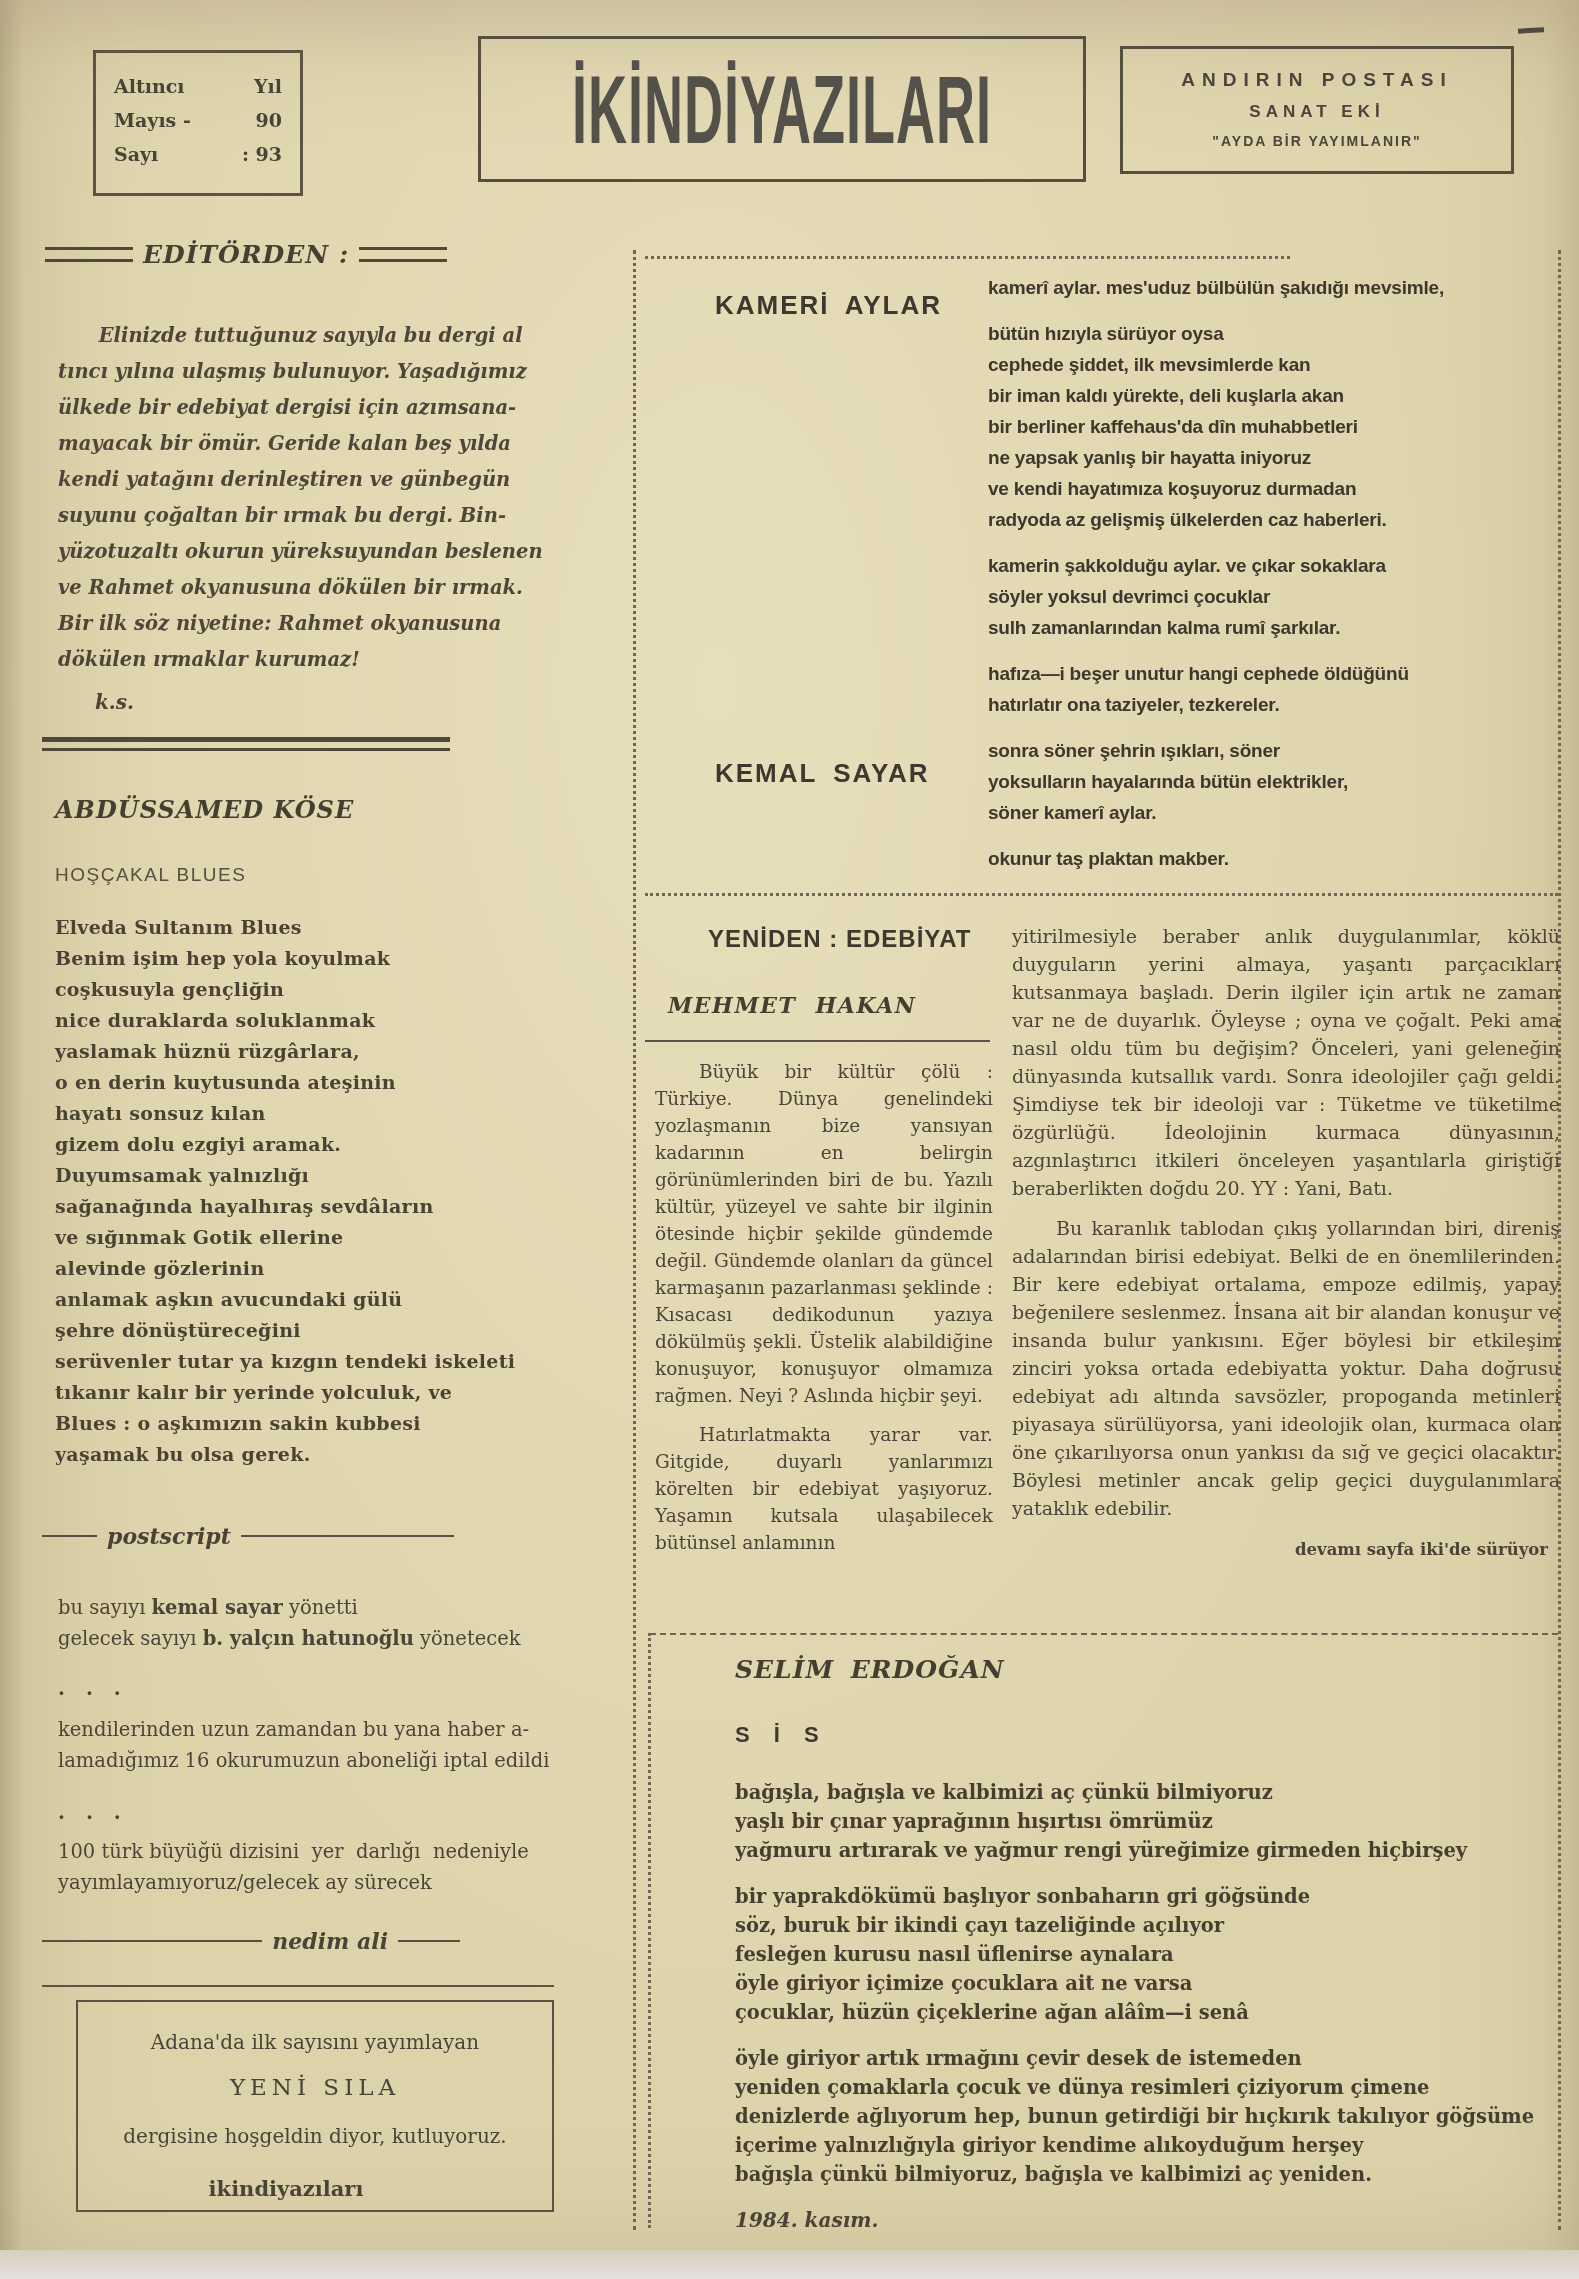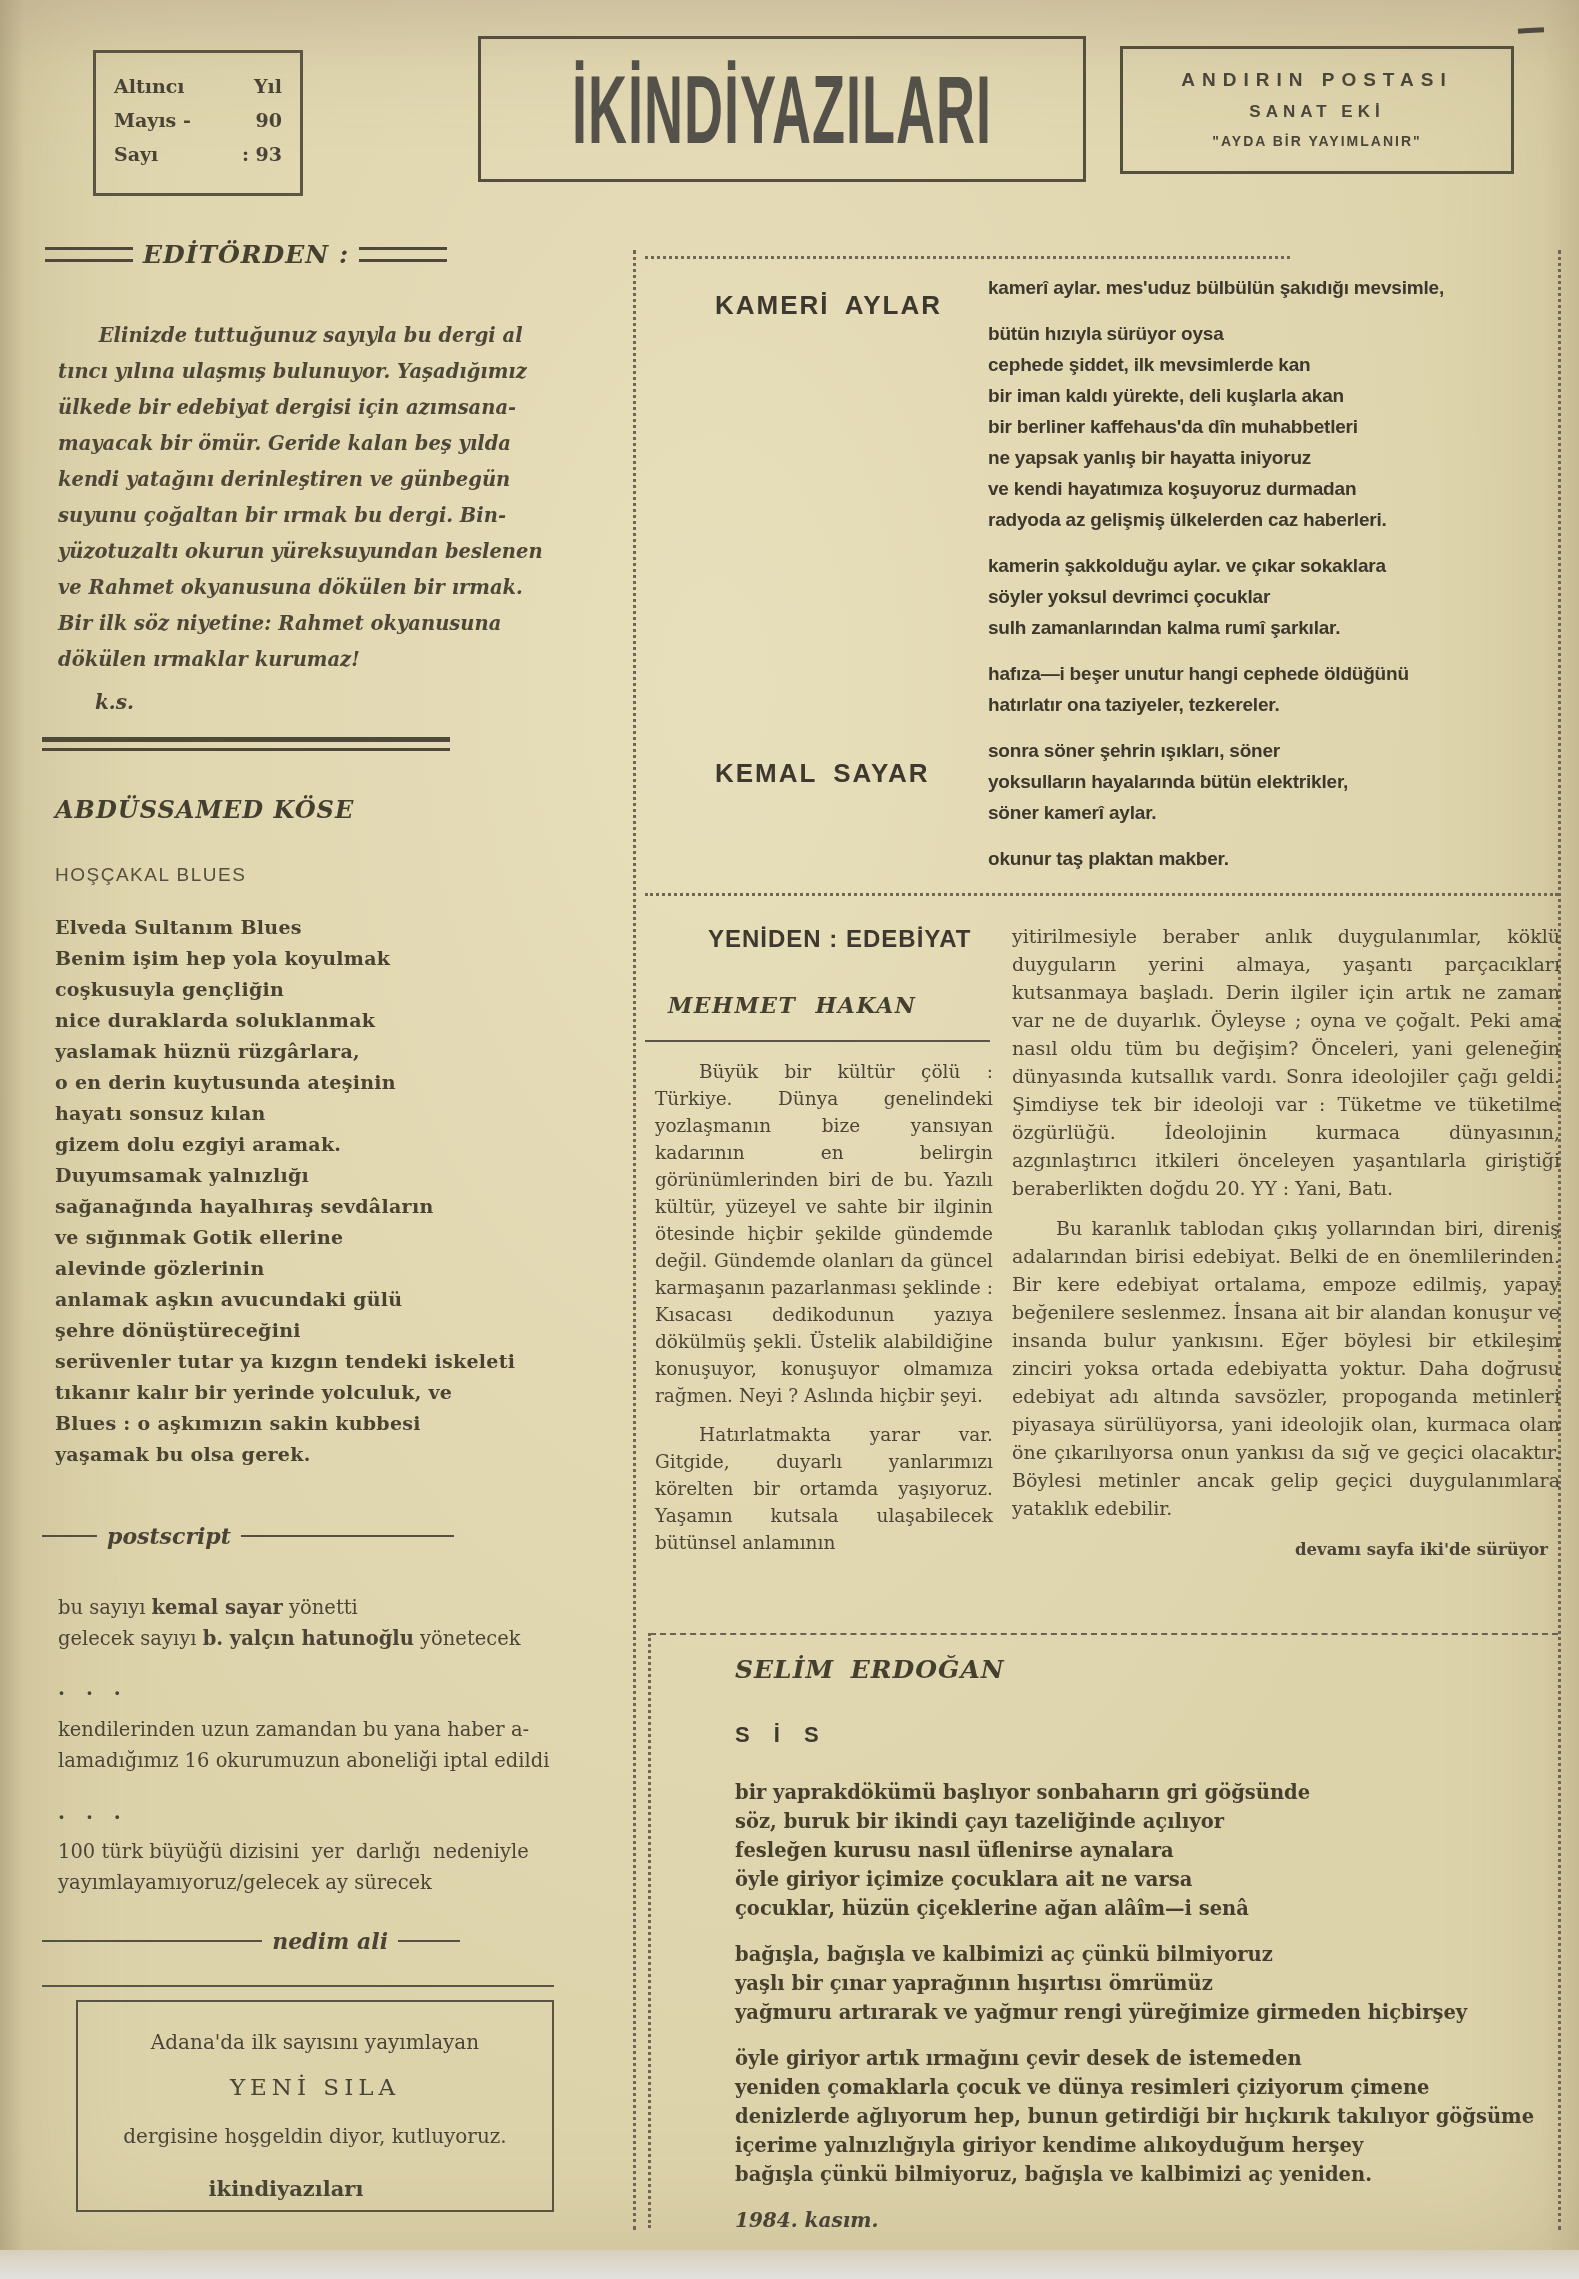--- a/index.html
+++ b/index.html
@@ -199,44 +199,44 @@
 söner kamerî aylar.</div>
     <div class="poem-sans">okunur taş plaktan makber.</div>
   </div>
 
   <div class="abs essay-title" style="left:688px;top:925px;margin-left:20px;">YENİDEN : EDEBİYAT</div>
   <div class="abs essay-author" style="left:668px;top:992px;">MEHMET HAKAN</div>
   <div class="abs solid-h" style="left:645px;top:1040px;width:345px;"></div>
 
   <div class="abs col col1" style="left:655px;top:1058px;width:338px;">
     <p>Büyük bir kültür çölü : Türkiye. Dünya genelindeki yozlaşmanın bize yansıyan kadarının en belirgin görünümlerinden biri de bu. Yazılı kültür, yüzeyel ve sahte bir ilginin ötesinde hiçbir şekilde gündemde değil. Gündemde olanları da güncel karmaşanın pazarlanması şeklinde : Kısacası dedikodunun yazıya dökülmüş şekli. Üstelik alabildiğine konuşuyor, konuşuyor olmamıza rağmen. Neyi ? Aslında hiçbir şeyi.</p>
-    <p>Hatırlatmakta yarar var. Gitgide, duyarlı yanlarımızı körelten bir ortamda yaşıyoruz. Yaşamın kutsala ulaşabilecek bütünsel anlamının</p>
+    <p>Hatırlatmakta yarar var. Gitgide, duyarlı yanlarımızı körelten bir edebiyat yaşıyoruz. Yaşamın kutsala ulaşabilecek bütünsel anlamının</p>
   </div>
 
   <div class="abs col col2" style="left:1012px;top:922px;width:548px;">
     <p style="text-indent:0;">yitirilmesiyle beraber anlık duygulanımlar, köklü duyguların yerini almaya, yaşantı parçacıkları kutsanmaya başladı. Derin ilgiler için artık ne zaman var ne de duyarlık. Öyleyse ; oyna ve çoğalt. Peki ama nasıl oldu tüm bu değişim? Önceleri, yani geleneğin dünyasında kutsallık vardı. Sonra ideolojiler çağı geldi. Şimdiyse tek bir ideoloji var : Tüketme ve tüketilme özgürlüğü. İdeolojinin kurmaca dünyasının, azgınlaştırıcı itkileri önceleyen yaşantılarla giriştiği beraberlikten doğdu 20. YY : Yani, Batı.</p>
     <p>Bu karanlık tablodan çıkış yollarından biri, direniş adalarından birisi edebiyat. Belki de en önemlilerinden. Bir kere edebiyat ortalama, empoze edilmiş, yapay beğenilere seslenmez. İnsana ait bir alandan konuşur ve insanda bulur yankısını. Eğer böylesi bir etkileşim zinciri yoksa ortada edebiyatta yoktur. Daha doğrusu edebiyat adı altında savsözler, propoganda metinleri piyasaya sürülüyorsa, yani ideolojik olan, kurmaca olan öne çıkarılıyorsa onun yankısı da sığ ve geçici olacaktır. Böylesi metinler ancak gelip geçici duygulanımlara yataklık edebilir.</p>
     <div class="continuation">devamı sayfa iki'de sürüyor</div>
   </div>
 
   <div class="abs dashed-h" style="left:650px;top:1633px;width:908px;"></div>
   <div class="abs dotted-v" style="left:648px;top:1633px;height:595px;"></div>
 
   <div class="abs author-serif" style="left:735px;top:1655px;font-size:25px;word-spacing:7px;">SELİM ERDOĞAN</div>
   <div class="abs sis-title" style="left:735px;top:1722px;">S İ S</div>
 
   <div class="abs" style="left:735px;top:1778px;width:815px;">
+    <div class="poem-sis sis-stanza">bağışla, bağışla ve kalbimizi aç çünkü bilmiyoruz
+yaşlı bir çınar yaprağının hışırtısı ömrümüz
+yağmuru artırarak ve yağmur rengi yüreğimize girmeden hiçbirşey</div>
     <div class="poem-sis sis-stanza">bir yaprakdökümü başlıyor sonbaharın gri göğsünde
 söz, buruk bir ikindi çayı tazeliğinde açılıyor
 fesleğen kurusu nasıl üflenirse aynalara
 öyle giriyor içimize çocuklara ait ne varsa
 çocuklar, hüzün çiçeklerine ağan alâîm—i senâ</div>
-    <div class="poem-sis sis-stanza">bağışla, bağışla ve kalbimizi aç çünkü bilmiyoruz
-yaşlı bir çınar yaprağının hışırtısı ömrümüz
-yağmuru artırarak ve yağmur rengi yüreğimize girmeden hiçbirşey</div>
     <div class="poem-sis">öyle giriyor artık ırmağını çevir desek de istemeden
 yeniden çomaklarla çocuk ve dünya resimleri çiziyorum çimene
 denizlerde ağlıyorum hep, bunun getirdiği bir hıçkırık takılıyor göğsüme
 içerime yalnızlığıyla giriyor kendime alıkoyduğum herşey
 bağışla çünkü bilmiyoruz, bağışla ve kalbimizi aç yeniden.</div>
   </div>
   <div class="abs date" style="left:735px;top:2208px;">1984. kasım.</div>
 
   <div class="abs scan-edge" style="left:0;top:2250px;width:1579px;height:29px;"></div>
 

